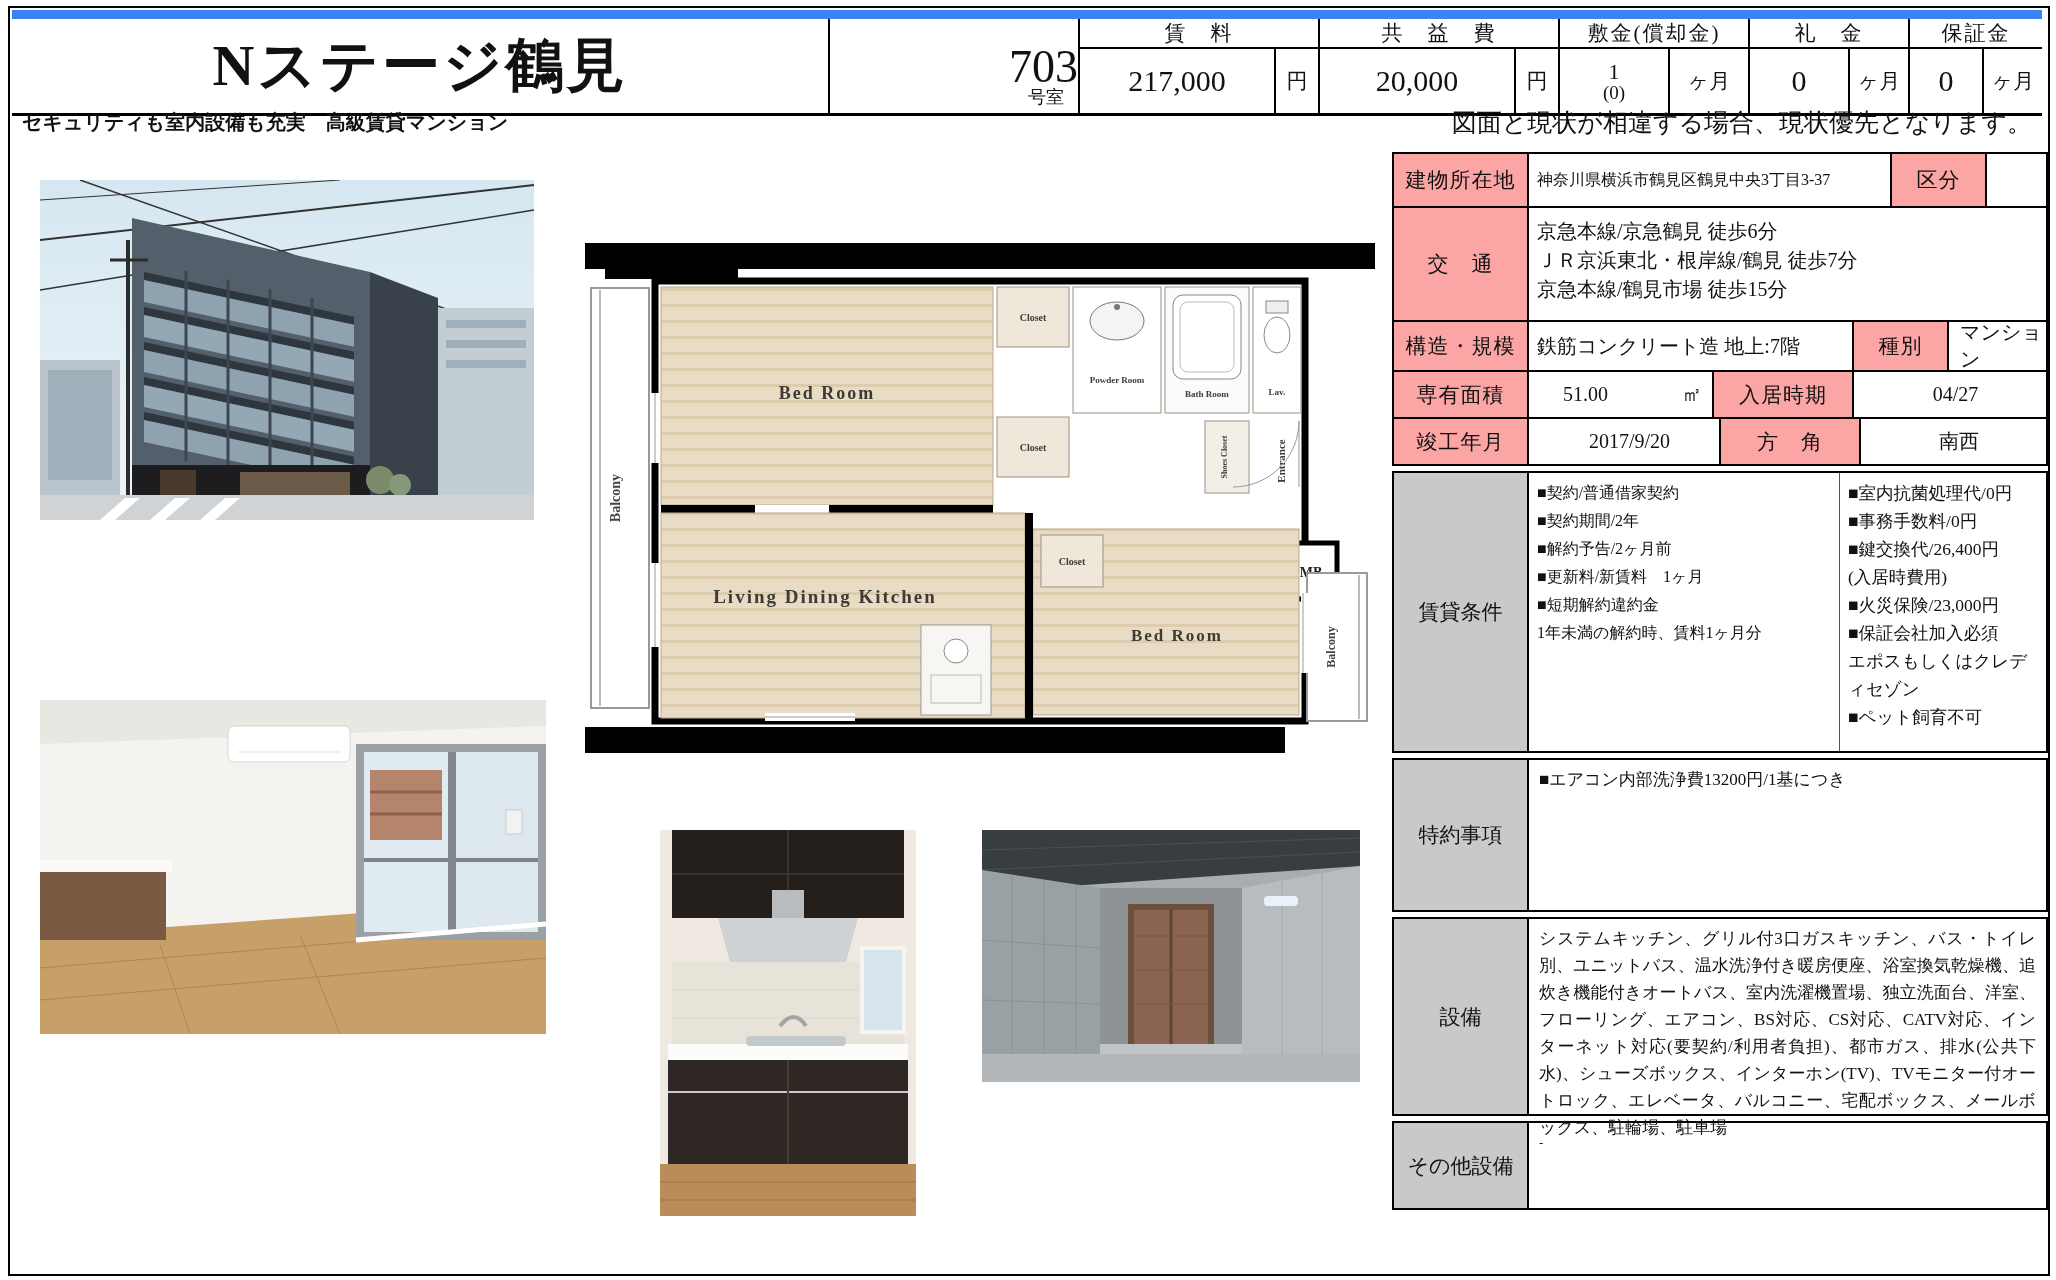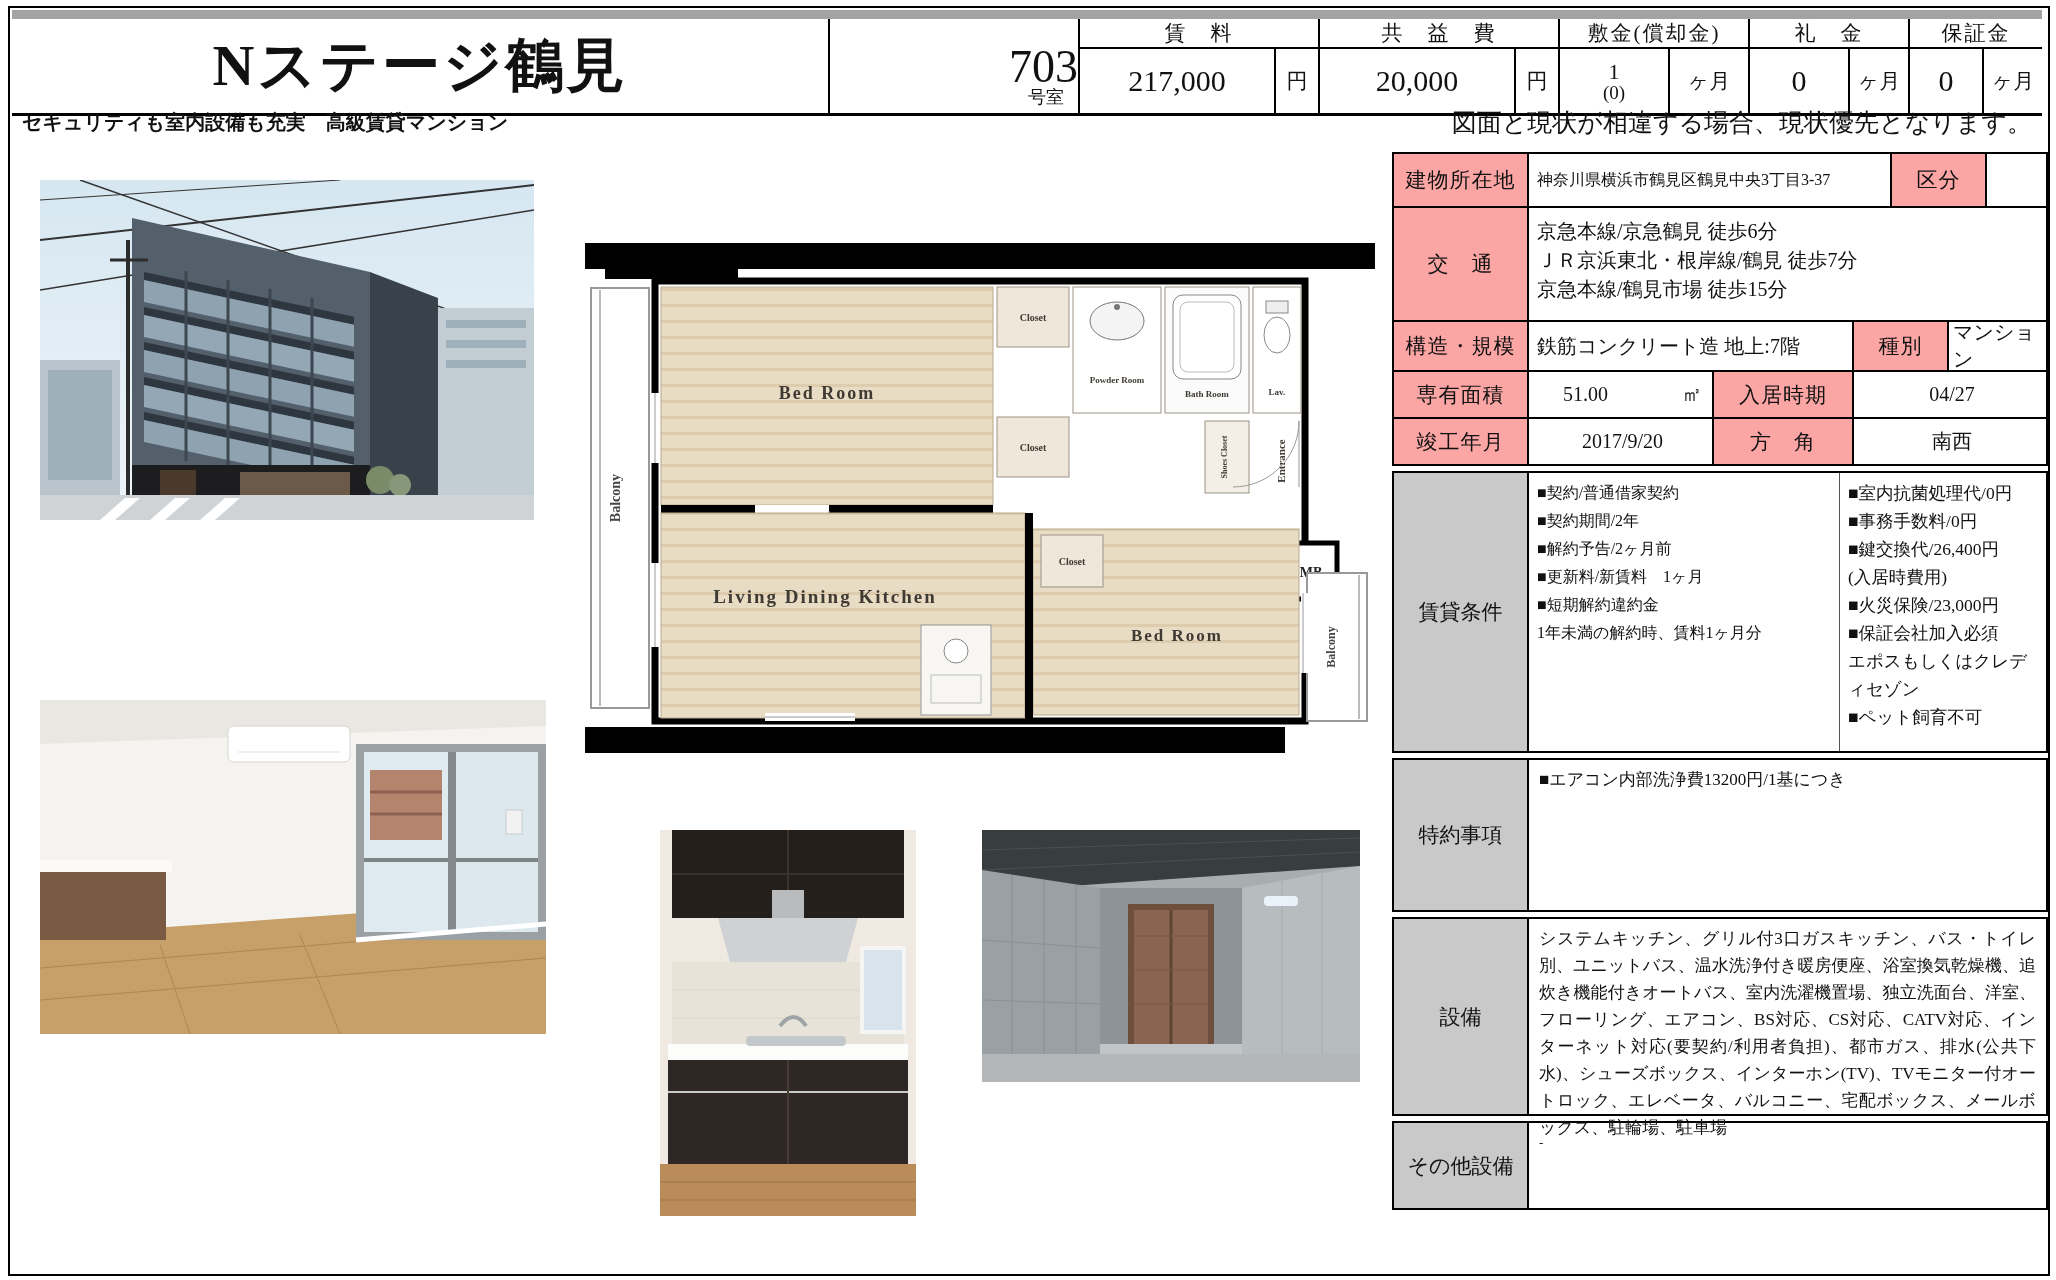--- a/index.html
+++ b/index.html
@@ -1,21 +1,21 @@
 <!DOCTYPE html>
 <html><head>
 <meta charset="utf-8">
 <style>
   html,body{margin:0;padding:0;background:#fff;}
   body{width:2056px;height:1280px;position:relative;overflow:hidden;
        font-family:"Liberation Serif","DejaVu Serif",serif;color:#111;}
   .sheet{position:absolute;left:8px;top:6px;width:2038px;height:1266px;border:2px solid #000;background:#fff;}
 
   
-  .hdr{position:absolute;left:2px;top:2px;width:2030px;height:94px;border-top:9px solid #a3a3a3;border-bottom:3px solid #000;display:flex;}
+  .hdr{position:absolute;left:2px;top:2px;width:2030px;height:94px;border-top:9px solid #3b82f6;border-bottom:3px solid #000;display:flex;}
   .hdr .cell{border-right:2px solid #000;box-sizing:border-box;}
   .title-cell{width:818px;display:flex;align-items:center;justify-content:center;}
   .title-cell .t{font-size:58px;font-weight:600;letter-spacing:3px;}
   .room-cell{width:250px;display:flex;align-items:center;justify-content:flex-end;position:relative;}
   .room-no{font-size:46px;}
   .room-suffix{position:absolute;right:14px;bottom:4px;font-size:18px;}
   .fee-col{display:flex;flex-direction:column;}
   .fee-col.w1{width:240px}.fee-col.w2{width:240px}.fee-col.w3{width:190px}.fee-col.w4{width:160px}.fee-col.w5{flex:1;border-right:none;}
   .fee-label{height:28px;border-bottom:2px solid #000;display:flex;align-items:center;justify-content:center;font-size:21px;letter-spacing:2px;text-align:right;}
   .fee-valrow{flex:1;display:flex;}
@@ -35,21 +35,21 @@
 
   
   .rcol{position:absolute;left:1382px;top:144px;width:656px;}
   .blk{border:2px solid #000;background:#fff;margin-bottom:5px;box-sizing:border-box;}
   .row{display:flex;box-sizing:border-box;}
   .row + .row{border-top:2px solid #000;}
   .c{box-sizing:border-box;border-right:2px solid #000;display:flex;align-items:center;}
   .c:last-child{border-right:none;}
   .lblc{background:#fca5a5;justify-content:center;font-size:21px;letter-spacing:1px;text-align:center;}
   .valc{padding-left:8px;font-size:20px;}
-  .center{justify-content:center;padding-left:4px;}
+  .center{justify-content:center;padding-left:4px;margin-left:7px;}
   .pre{white-space:pre-line;}
   .w135{width:135px}.w363{width:363px}.w95{width:95px}
   .w325{width:325px}.w185{width:185px}.w140{width:140px}.grow{flex:1}
   .h52{height:52px}.h114{height:114px}.h50{height:50px}.h47{height:47px}
   .addr{font-size:16px;}
   .access{font-size:20px;line-height:29px;align-items:flex-start;padding-top:9px;}
   .area-cell{display:flex;width:185px;justify-content:space-between;align-items:center;padding:0 10px 0 34px;font-size:20px;border-right:2px solid #000;box-sizing:border-box;}
   .lease-row{display:flex;height:278px;}
   .lease-left{width:311px;border-right:1px solid #555;padding:6px 8px;font-size:16px;line-height:28px;box-sizing:border-box;}
   .lease-right{flex:1;padding:6px 8px;font-size:17.5px;line-height:28px;box-sizing:border-box;}

